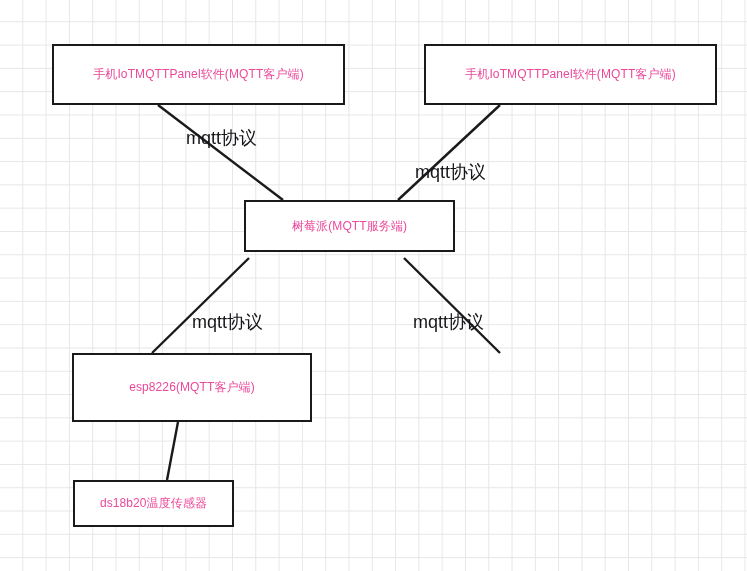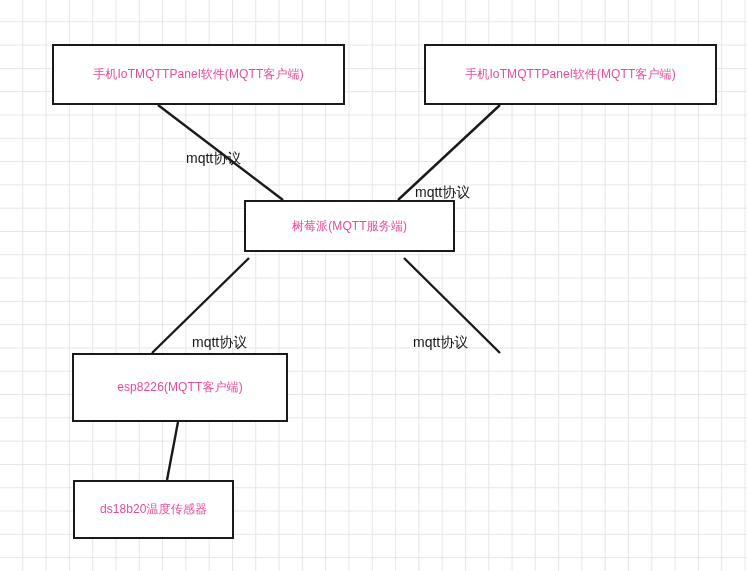--- a/index.html
+++ b/index.html
@@ -41,26 +41,25 @@
   }
   .node-label {
     font-size: 12px;
     line-height: 1.2;
     color: #ec4899;
     letter-spacing: 0.1px;
     white-space: nowrap;
   }
   .edge-label {
     position: absolute;
-    font-size: 14px;
+    font-size: 18px;
     color: #16161a;
     white-space: nowrap;
     z-index: 3;
     background: transparent;
-    margin-top: 24px;
   }
 </style>
 </head>
 <body>
 
 <div id="canvas" style="width: 747px; height: 571px; background-color: rgb(255, 255, 255); background-image: linear-gradient(to right, rgb(230, 230, 230) 1px, transparent 1px), linear-gradient(rgb(230, 230, 230) 1px, transparent 1px); background-size: 23.3px 23.3px;">
 
   <svg id="edges" viewBox="0 0 747 571" xmlns="http://www.w3.org/2000/svg">
     <g id="edge-lines" stroke="#1a1a1a" stroke-width="2.4" stroke-linecap="butt">
         <line x1="158" y1="105" x2="283" y2="200" stroke="#1a1a1a"></line>
@@ -76,26 +75,26 @@
   </div>
 
   <div class="node" style="left: 424px; top: 44px; width: 293px; height: 61px; border-color: rgb(26, 26, 26); background: rgb(255, 255, 255);">
     <span class="node-label">手机IoTMQTTPanel软件(MQTT客户端)</span>
   </div>
 
   <div class="node" style="left: 244px; top: 200px; width: 211px; height: 52px; border-color: rgb(26, 26, 26); background: rgb(255, 255, 255);">
     <span class="node-label">树莓派(MQTT服务端)</span>
   </div>
 
-  <div class="node" style="left: 72px; top: 353px; width: 216px; height: 69px; border-color: rgb(26, 26, 26); background: rgb(255, 255, 255);">
+  <div class="node" style="left: 72px; top: 353px; width: 240px; height: 69px; border-color: rgb(26, 26, 26); background: rgb(255, 255, 255);">
     <span class="node-label">esp8226(MQTT客户端)</span>
   </div>
 
 
-  <div class="node" style="left: 73px; top: 480px; width: 161px; height: 59px; border-color: rgb(26, 26, 26); background: rgb(255, 255, 255);">
+  <div class="node" style="left: 73px; top: 480px; width: 161px; height: 47px; border-color: rgb(26, 26, 26); background: rgb(255, 255, 255);">
     <span class="node-label">ds18b20温度传感器</span>
   </div>
 
   <span class="edge-label" style="left: 186px; top: 126px; color: rgb(22, 22, 26);">mqtt协议</span>
   <span class="edge-label" style="left: 415px; top: 160px; color: rgb(22, 22, 26);">mqtt协议</span>
   <span class="edge-label" style="left: 192px; top: 310px; color: rgb(22, 22, 26);">mqtt协议</span>
   <span class="edge-label" style="left: 413px; top: 310px; color: rgb(22, 22, 26);">mqtt协议</span>
 
 </div>
 

